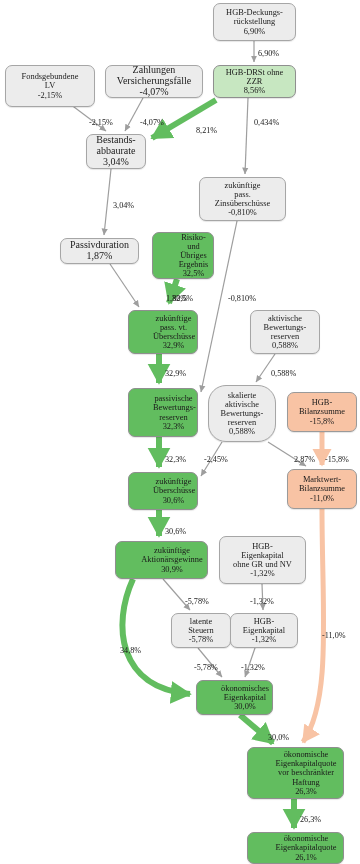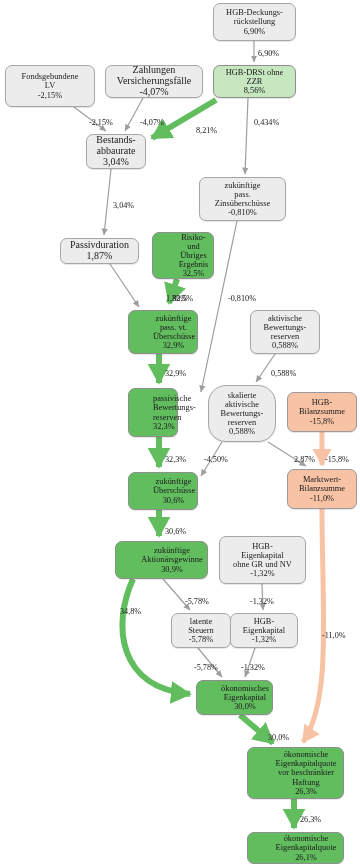--- a/index.html
+++ b/index.html
@@ -126,21 +126,21 @@
       </div>
       <div class="node n-green" style="left: 152px; top: 232px; width: 62px; height: 47px; font-size: 8.4px;">
         <span class="lbl">Risiko- und<br>Übriges<br>Ergebnis<br>32,5%</span>
       </div>
       <div class="node n-green" style="left: 128px; top: 310px; width: 70px; height: 44px; font-size: 8.4px;">
         <span class="lbl">zukünftige<br>pass. vt.<br>Überschüsse<br>32,9%</span>
       </div>
       <div class="node n-grey" style="left: 250px; top: 310px; width: 70px; height: 44px; font-size: 8.4px;">
         <span class="lbl">aktivische<br>Bewertungs-<br>reserven<br>0,588%</span>
       </div>
-      <div class="node n-green" style="left: 128px; top: 388px; width: 50px; height: 49px; font-size: 8.4px;">
+      <div class="node n-green" style="left: 128px; top: 388px; width: 70px; height: 49px; font-size: 8.4px;">
         <span class="lbl">passivische<br>Bewertungs-<br>reserven<br>32,3%</span>
       </div>
       <div class="node n-grey" style="left: 208px; top: 385px; width: 68px; height: 57px; font-size: 8.4px; border-radius: 18px;">
         <span class="lbl">skalierte<br>aktivische<br>Bewertungs-<br>reserven<br>0,588%</span>
       </div>
       <div class="node n-orange" style="left: 287px; top: 392px; width: 70px; height: 40px; font-size: 8.4px;">
         <span class="lbl">HGB-<br>Bilanzsumme<br>-15,8%</span>
       </div>
       <div class="node n-green" style="left: 128px; top: 472px; width: 70px; height: 38px; font-size: 8.4px;">
         <span class="lbl">zukünftige<br>Überschüsse<br>30,6%</span>
@@ -176,26 +176,26 @@
       <span class="elabel" style="left: 140px; top: 118px;">-4,07%</span>
       <span class="elabel" style="left: 196px; top: 126px;">8,21%</span>
       <span class="elabel" style="left: 254px; top: 118px;">0,434%</span>
       <span class="elabel" style="left: 113px; top: 201px;">3,04%</span>
       <span class="elabel" style="left: 134px; top: 294px; margin-left: 32px;">1,80%</span>
       <span class="elabel" style="left: 172px; top: 294px;">32,5%</span>
       <span class="elabel" style="left: 228px; top: 294px;">-0,810%</span>
       <span class="elabel" style="left: 165px; top: 369px;">32,9%</span>
       <span class="elabel" style="left: 271px; top: 369px;">0,588%</span>
       <span class="elabel" style="left: 165px; top: 455px;">32,3%</span>
-      <span class="elabel" style="left: 204px; top: 455px;">-4,50%</span>
+      <span class="elabel" style="left: 204px; top: 455px;">-2,45%</span>
       <span class="elabel" style="left: 294px; top: 455px;">2,87%</span>
       <span class="elabel" style="left: 325px; top: 455px;">-15,8%</span>
       <span class="elabel" style="left: 165px; top: 527px;">30,6%</span>
       <span class="elabel" style="left: 185px; top: 597px;">-5,78%</span>
-      <span class="elabel" style="left: 120px; top: 607px; text-align: right;">34,8%</span>
+      <span class="elabel" style="left: 120px; top: 646px; text-align: right;">34,8%</span>
       <span class="elabel" style="left: 250px; top: 597px;">-1,32%</span>
       <span class="elabel" style="left: 194px; top: 663px;">-5,78%</span>
       <span class="elabel" style="left: 241px; top: 663px;">-1,32%</span>
       <span class="elabel" style="left: 268px; top: 733px;">30,0%</span>
       <span class="elabel" style="left: 322px; top: 631px;">-11,0%</span>
       <span class="elabel" style="left: 300px; top: 815px;">26,3%</span>
     </div>
 </div>
 
 </body></html>

